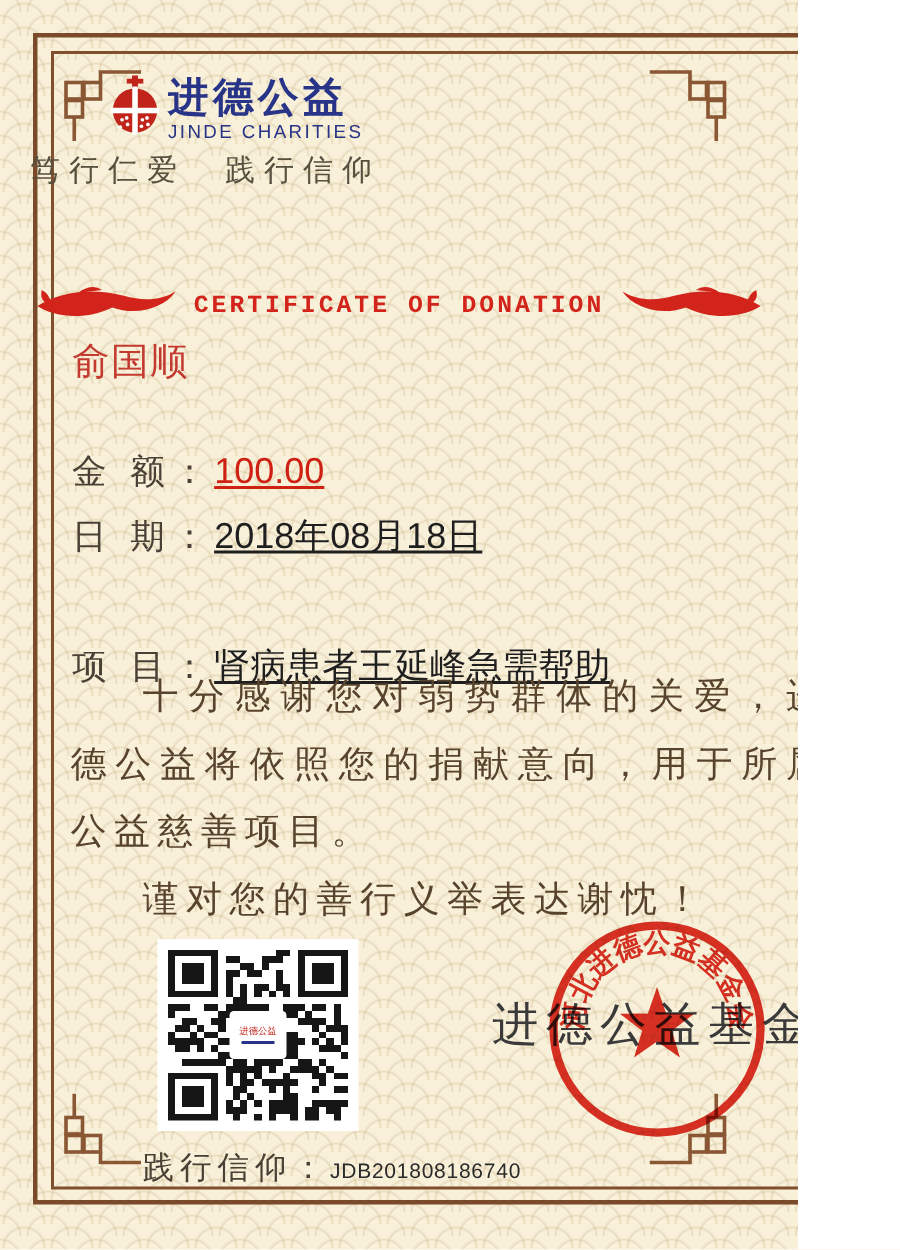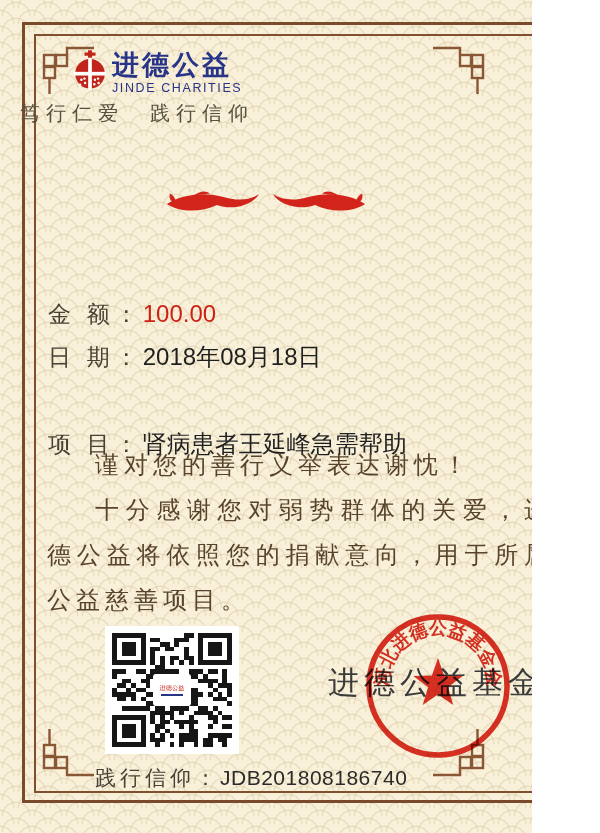--- a/index.html
+++ b/index.html
@@ -33,21 +33,21 @@
     font-family:"Liberation Serif",serif;font-weight:bold;font-size:51px;color:#d2241a;letter-spacing:11px;}
   .subtitle-row{position:absolute;left:0;width:100%;top:190px;display:flex;align-items:center;justify-content:center;gap:10px;}
   .subtitle{font-family:"Liberation Mono",monospace;font-weight:bold;font-size:16.5px;color:#d2241a;letter-spacing:2px;white-space:nowrap;}
   .flourish{width:96px;height:26px;color:#d2241a;flex:none;}
   .flourish.right{transform:scaleX(-1);}
 
   .donor-name{position:absolute;left:48px;top:224px;font-size:25px;color:#c23a30;letter-spacing:1px;}
 
   .field{position:absolute;left:48px;white-space:nowrap;}
   .field .lbl{font-family:"Liberation Serif",serif;font-size:23px;color:#4a4035;letter-spacing:5px;text-align:center;}
-  .field .val{font-size:24px;color:#1f1f1f;}
+  .field .val{font-size:24px;color:#1f1f1f;text-decoration:underline;}
   .field .val.red{color:#cf2113;}
   .field.amount{top:299px;}
   .field.date{top:341px;}
   .field.project{top:384px;margin-top:44px;}
 
   .body-text{position:absolute;left:47px;top:443px;width:506px;
     font-family:"Liberation Serif",serif;font-size:24px;color:#58432d;
     line-height:45px;letter-spacing:5px;text-align:justify;}
   .body-text p{margin:0;text-indent:2em;}
 
@@ -60,21 +60,21 @@
   .qr-center .b{width:22px;height:2px;background:#273487;}
 
   .org-name{position:absolute;left:328px;top:662px;font-family:"Liberation Serif",serif;
     font-size:31px;color:#3a3a3a;letter-spacing:5px;white-space:nowrap;}
 
   .seal{position:absolute;left:358px;top:606px;width:160px;height:160px;
     mix-blend-mode:multiply;opacity:.95;}
 
   .cert-no{position:absolute;left:95px;top:764px;white-space:nowrap;}
   .cert-no .lbl{font-family:"Liberation Serif",serif;font-size:21px;color:#4a4035;letter-spacing:4px;}
-  .cert-no .val{font-size:21px;color:#2a2a2a;letter-spacing:.5px;}
+  .cert-no .val{font-size:14px;color:#2a2a2a;letter-spacing:.5px;}
 </style>
 </head>
 <body>
 
 <div class="page">
 
   <div class="frame-outer"></div>
   <div class="frame-inner"></div>
 
   <svg class="corner tr" viewBox="0 0 56 56">
@@ -138,41 +138,43 @@
     </div>
   </div>
 
   <div class="slogan">笃行仁爱　践行信仰</div>
   <div class="subtitle-row">
     <svg class="flourish" viewBox="0 0 100 26">
       <path fill="currentColor" d="M2 14 C18 4 40 1 62 7 C76 11 88 10 98 4 C90 16 70 21 54 15 C36 24 14 22 2 14 Z"></path>
       <path fill="currentColor" d="M12 13 q-9 -1 -7 -10 q5 2 7 10 Z"></path>
       <path fill="currentColor" d="M30 5 q10 -7 17 -2 q-9 1 -17 2 Z"></path>
     </svg>
+    <div class="subtitle">CERTIFICATE OF DONATION</div>
     <svg class="flourish right" viewBox="0 0 100 26">
       <path fill="currentColor" d="M2 14 C18 4 40 1 62 7 C76 11 88 10 98 4 C90 16 70 21 54 15 C36 24 14 22 2 14 Z"></path>
       <path fill="currentColor" d="M12 13 q-9 -1 -7 -10 q5 2 7 10 Z"></path>
       <path fill="currentColor" d="M30 5 q10 -7 17 -2 q-9 1 -17 2 Z"></path>
     </svg>
   </div>
 
+  <div class="donor-name">俞国顺</div>
 
   <div class="field amount">
     <span class="lbl">金 额：</span><span class="val red">100.00</span>
   </div>
   <div class="field date">
     <span class="lbl">日 期：</span><span class="val">2018年08月18日</span>
   </div>
   <div class="field project">
     <span class="lbl">项 目：</span><span class="val">肾病患者王延峰急需帮助</span>
   </div>
 
   <div class="body-text">
+    <p>十分感谢您对弱势群体的关爱，进德公益将依照您的捐献意向，用于所属公益慈善项目。</p>
     <p>谨对您的善行义举表达谢忱！</p>
-    <p>十分感谢您对弱势群体的关爱，进德公益将依照您的捐献意向，用于所属公益慈善项目。</p>
   </div>
 
   <div class="qr">
     <svg id="qr-svg" viewBox="0 0 25 25" preserveAspectRatio="none">
         <rect x="0" y="0" width="1" height="1"></rect>
         <rect x="1" y="0" width="1" height="1"></rect>
         <rect x="2" y="0" width="1" height="1"></rect>
         <rect x="3" y="0" width="1" height="1"></rect>
         <rect x="4" y="0" width="1" height="1"></rect>
         <rect x="5" y="0" width="1" height="1"></rect>

